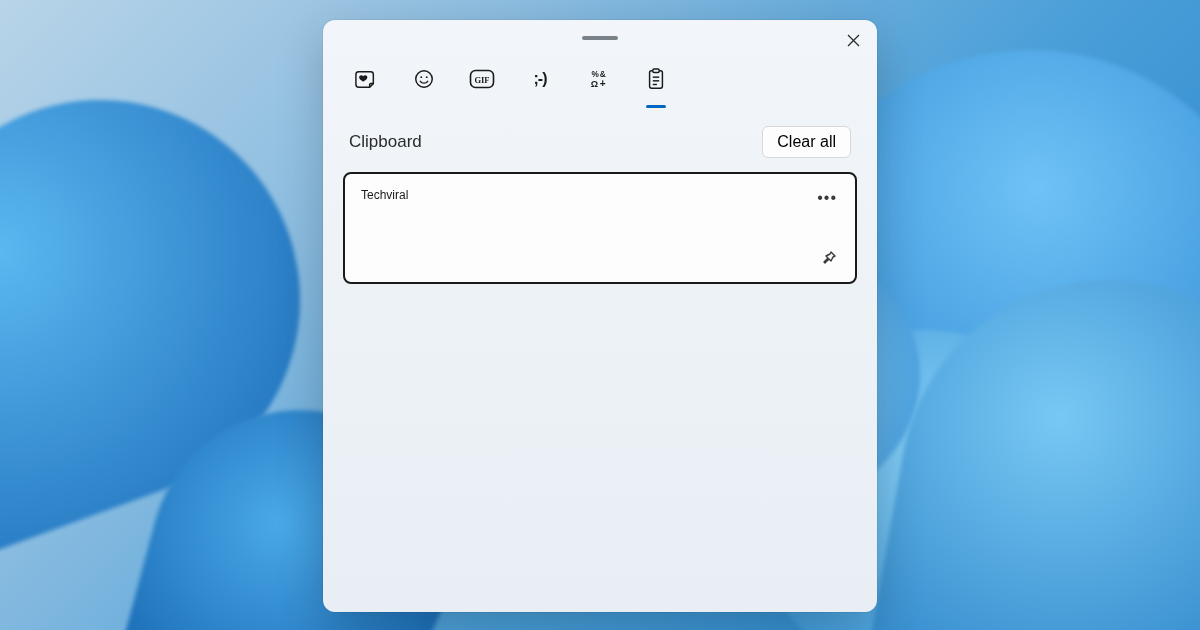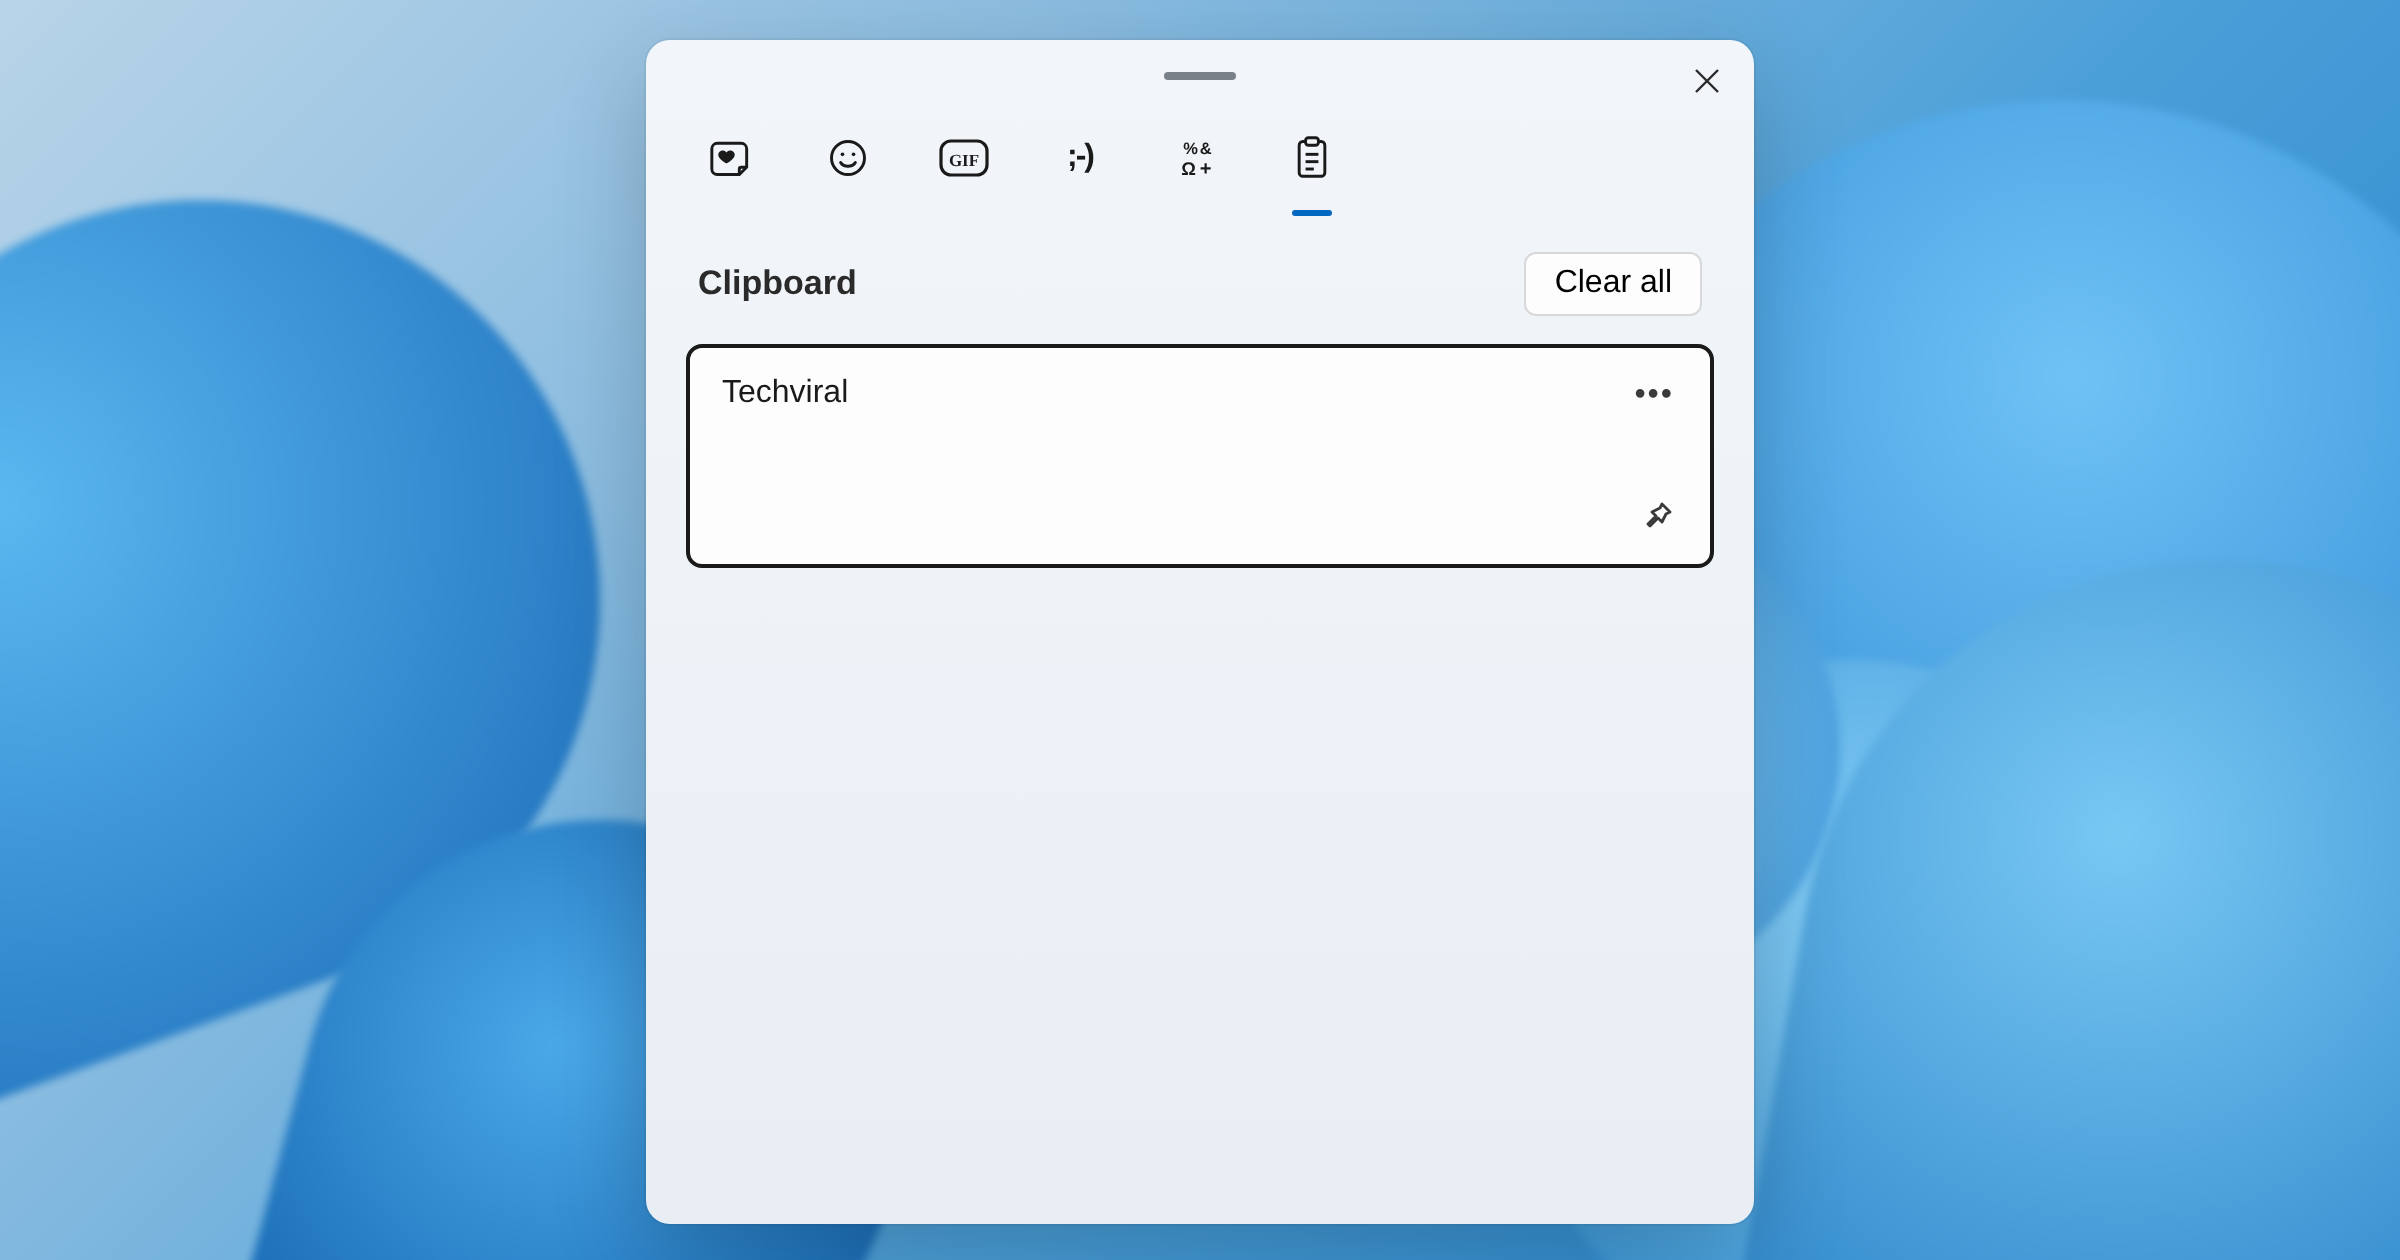--- a/index.html
+++ b/index.html
@@ -96,21 +96,21 @@
     }
     .section-header {
       display: flex;
       align-items: center;
       justify-content: space-between;
       padding: 18px 26px 14px 26px;
     }
     .section-title {
       font-size: 17px;
       color: #2a2a2a;
-      font-weight: 700;
+      font-weight: 400;
     }
     .clear-btn {
       background: #fdfdfd;
       border: 1px solid #d8d8d8;
       border-radius: 6px;
       padding: 6px 14px;
       font-size: 16px;
       color: #000000;
       cursor: pointer;
       font-family: inherit;
@@ -128,21 +128,21 @@
       display: flex;
       flex-direction: column;
       justify-content: space-between;
     }
     .clip-row-top {
       display: flex;
       justify-content: space-between;
       align-items: flex-start;
     }
     .clip-text {
-      font-size: 16px;
+      font-size: 12px;
       color: #1a1a1a;
     }
     .more-btn {
       cursor: pointer;
       color: #3a3a3a;
       font-size: 16px;
       line-height: 1;
       letter-spacing: 1px;
       padding: 2px;
     }

